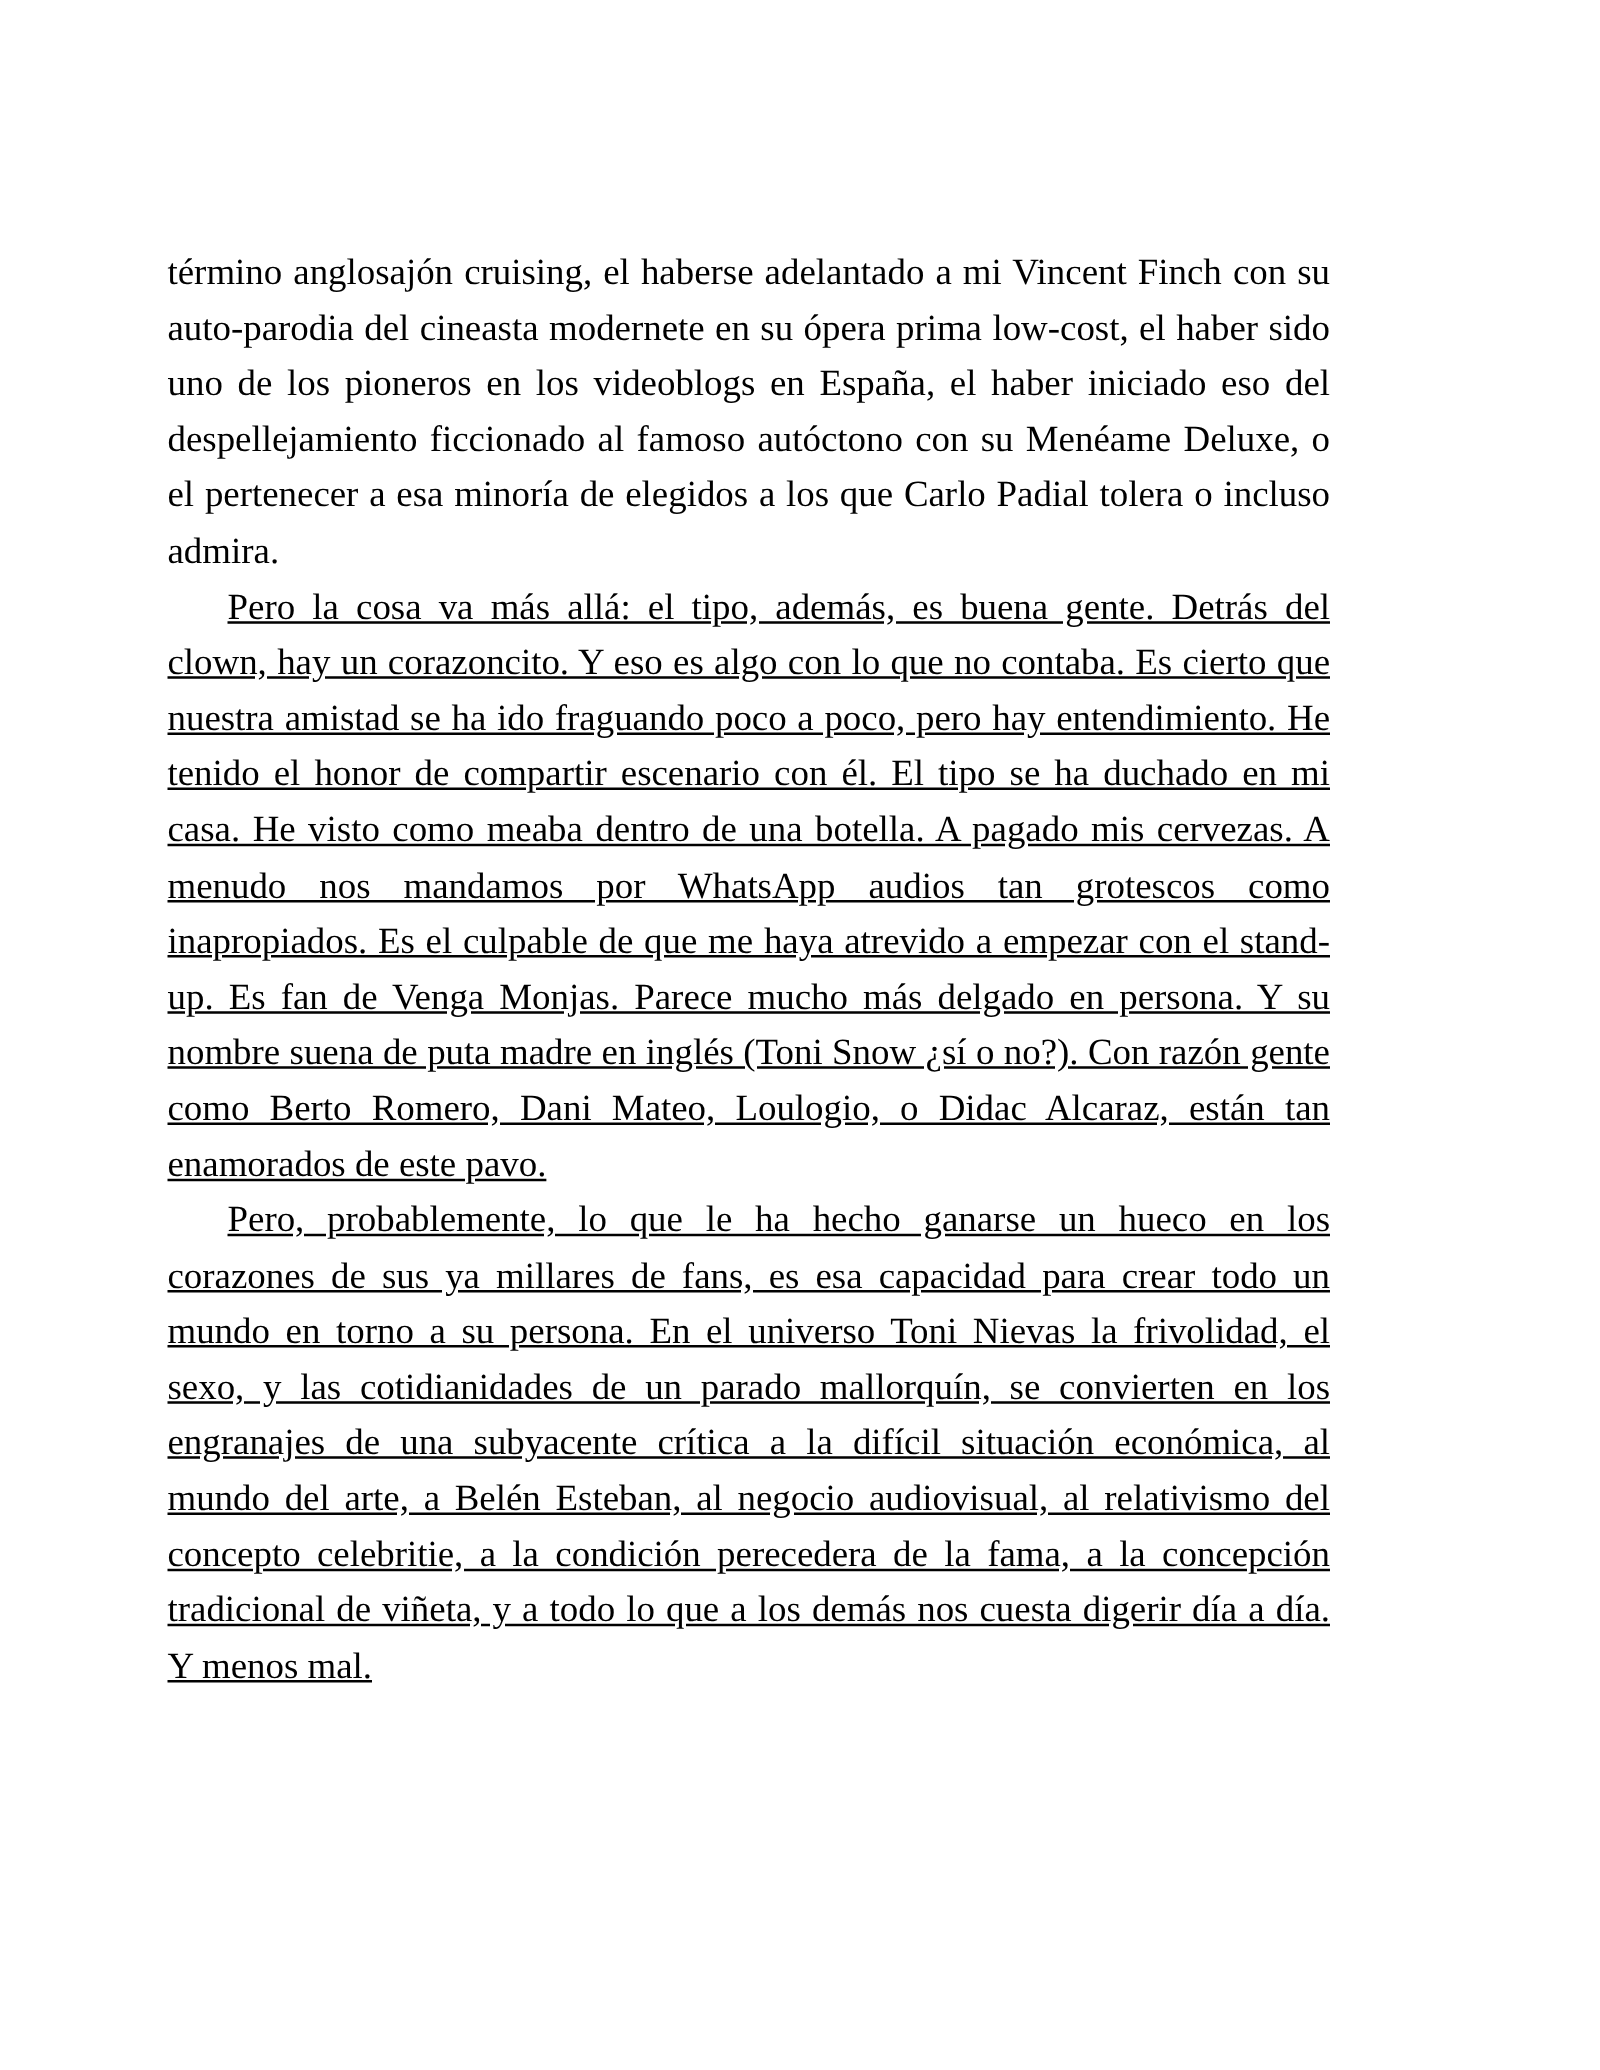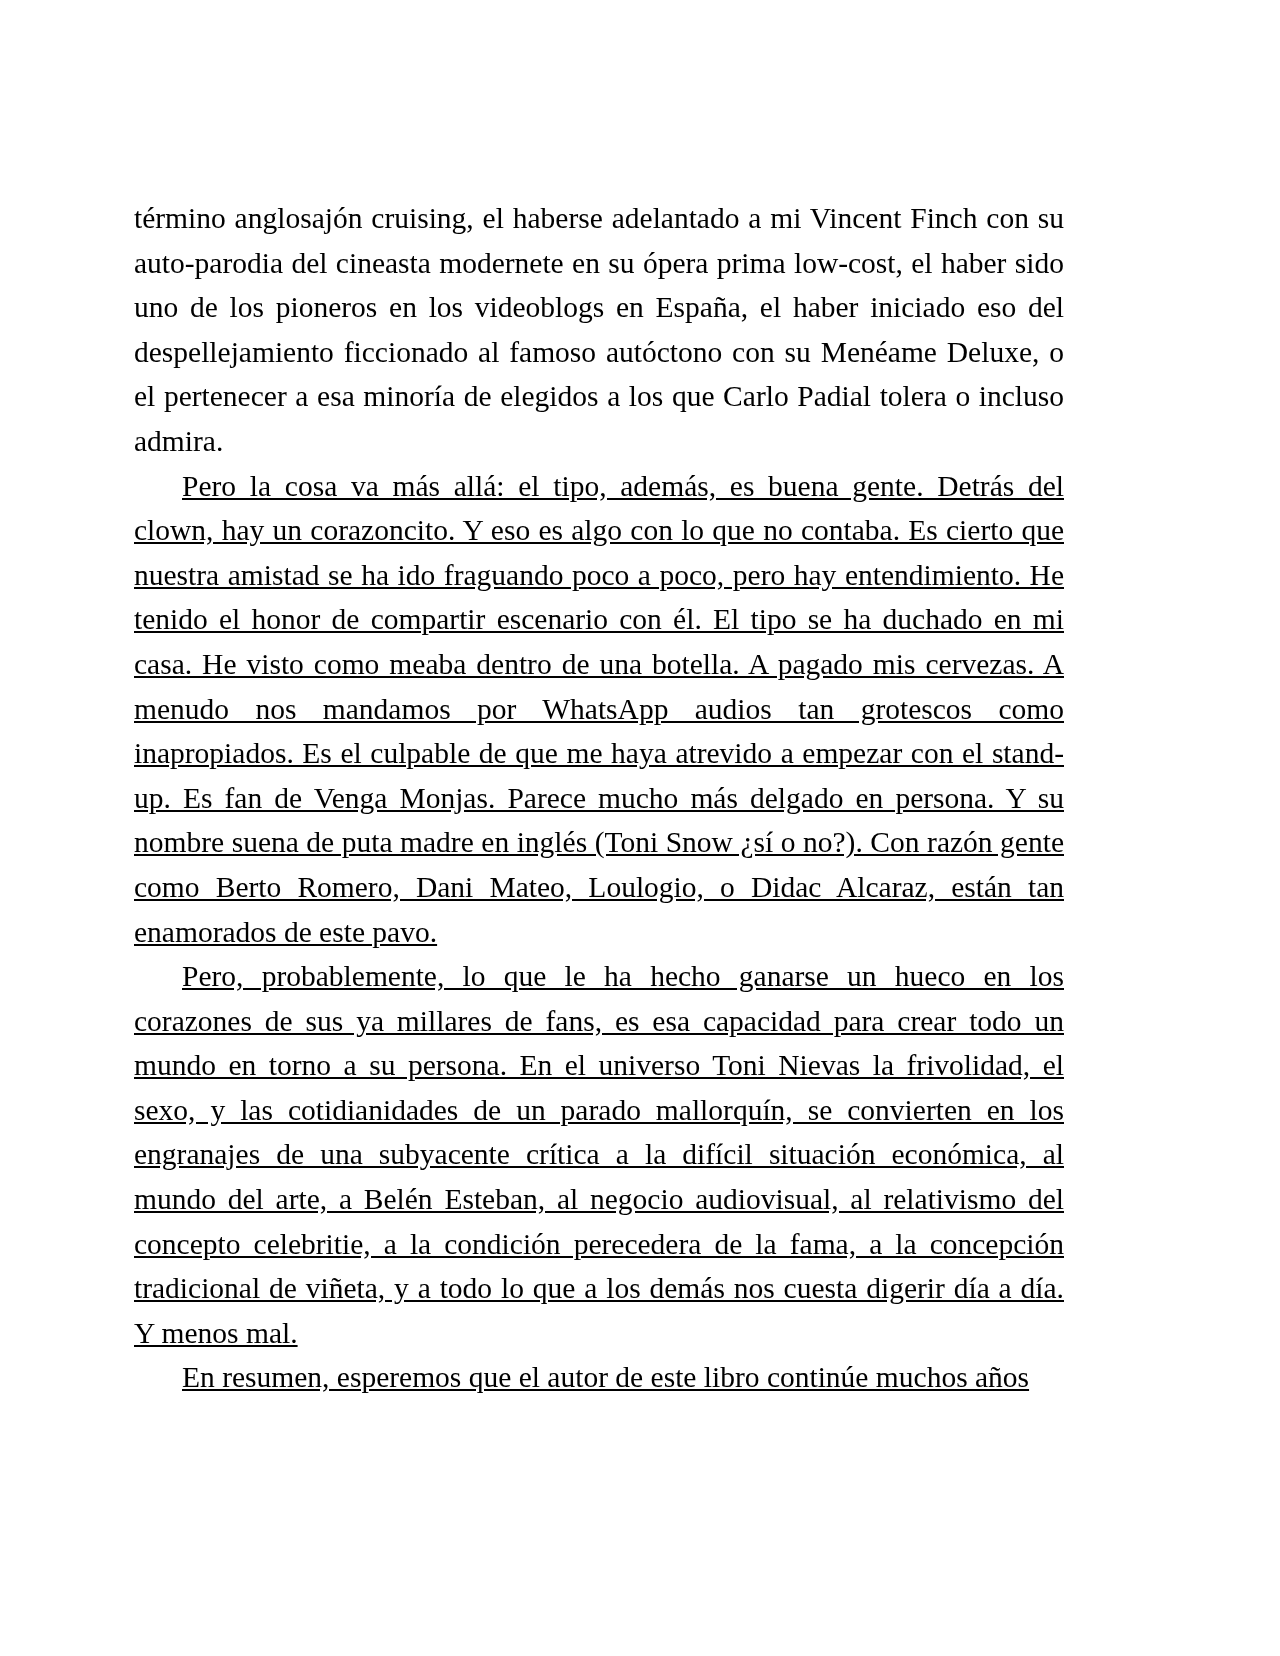--- a/index.html
+++ b/index.html
@@ -47,15 +47,14 @@
   
 </style>
 </head>
 <body>
 
 <div class="page">
   <div class="text-column">
     <p class="para">término anglosajón cruising, el haberse adelantado a mi Vincent Finch con su auto-parodia del cineasta modernete en su ópera prima low-cost, el haber sido uno de los pioneros en los videoblogs en España, el haber iniciado eso del despellejamiento ficcionado al famoso autóctono con su Menéame Deluxe, o el pertenecer a esa minoría de elegidos a los que Carlo Padial tolera o incluso admira.</p>
     <p class="para indented">Pero la cosa va más allá: el tipo, además, es buena gente. Detrás del clown, hay un corazoncito. Y eso es algo con lo que no contaba. Es cierto que nuestra amistad se ha ido fraguando poco a poco, pero hay entendimiento. He tenido el honor de compartir escenario con él. El tipo se ha duchado en mi casa. He visto como meaba dentro de una botella. A pagado mis cervezas. A menudo nos mandamos por WhatsApp audios tan grotescos como inapropiados. Es el culpable de que me haya atrevido a empezar con el stand-up. Es fan de Venga Monjas. Parece mucho más delgado en persona. Y su nombre suena de puta madre en inglés (Toni Snow ¿sí o no?). Con razón gente como Berto Romero, Dani Mateo, Loulogio, o Didac Alcaraz, están tan enamorados de este pavo.</p>
     <p class="para indented">Pero, probablemente, lo que le ha hecho ganarse un hueco en los corazones de sus ya millares de fans, es esa capacidad para crear todo un mundo en torno a su persona. En el universo Toni Nievas la frivolidad, el sexo, y las cotidianidades de un parado mallorquín, se convierten en los engranajes de una subyacente crítica a la difícil situación económica, al mundo del arte, a Belén Esteban, al negocio audiovisual, al relativismo del concepto celebritie, a la condición perecedera de la fama, a la concepción tradicional de viñeta, y a todo lo que a los demás nos cuesta digerir día a día. Y menos mal.</p>
-    <p class="para indented">En resumen, esperemos que el autor de este libro continúe muchos años</p>
   </div>
 </div>
 
 </body></html>

